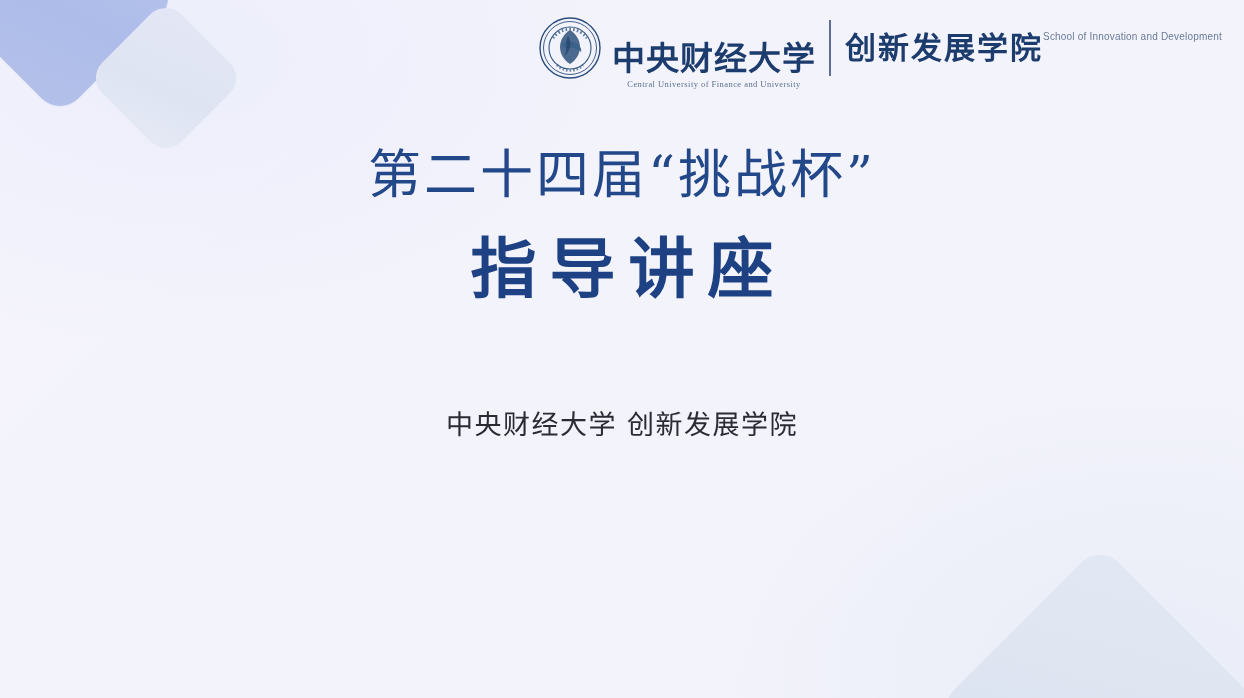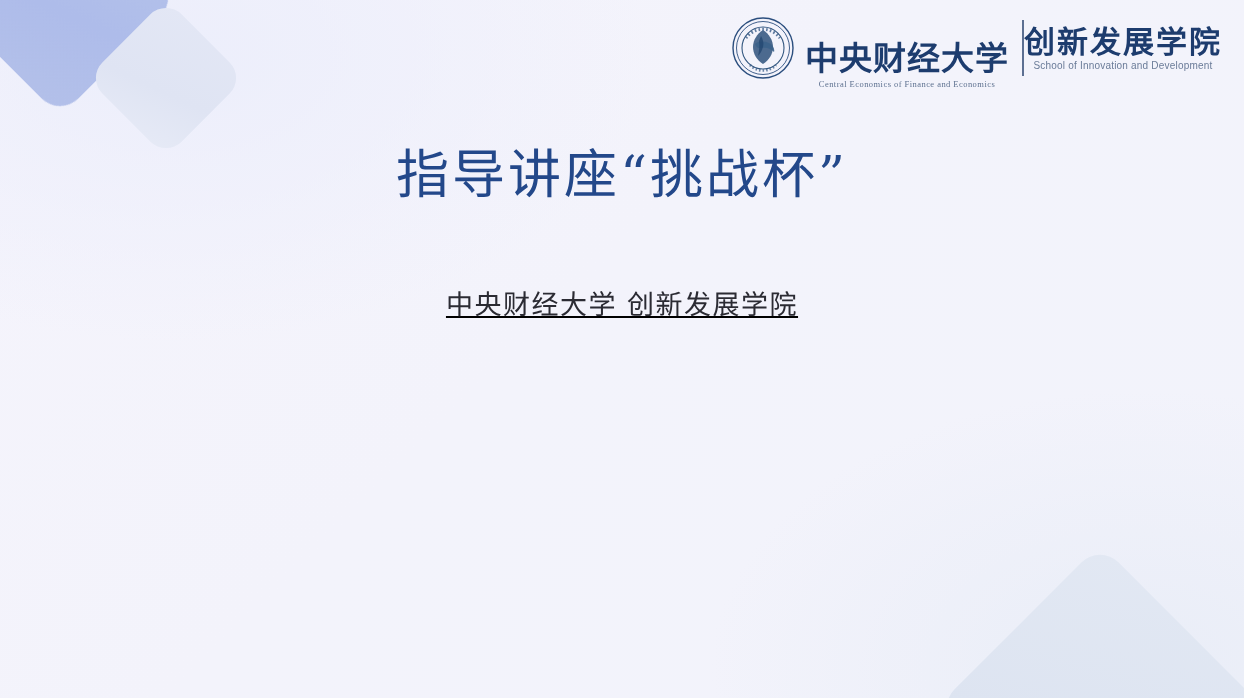--- a/index.html
+++ b/index.html
@@ -101,22 +101,22 @@
     text-align: center;
   }
   .logo-divider {
     width: 2px;
     height: 56px;
     background: #5c6f92;
     flex: 0 0 auto;
   }
   .logo-school-block {
     display: flex;
-    flex-direction: column;
     justify-content: center;
+    padding-left: 14px;
   }
   .logo-school-cn {
     font-family: "DejaVu Serif", "Liberation Serif", serif;
     font-size: 31px;
     font-weight: 700;
     letter-spacing: 2px;
     color: #1d3c6e;
     line-height: 1.1;
     white-space: nowrap;
   }
@@ -163,23 +163,22 @@
     font-size: 66px;
     font-weight: 700;
     letter-spacing: 13px;
     line-height: 1.3;
     margin-top: 16px;
     text-indent: 13px;
     white-space: nowrap;
   }
 
   .footer-group {
-    margin-top: 72px;
-    text-align: center;
-    text-decoration: underline;
+    margin-top: 90px;
+    text-align: center;
   }
   .org-line {
     font-family: "DejaVu Serif", "Liberation Serif", serif;
     color: #2b2b33;
     font-size: 27px;
     letter-spacing: 1.5px;
     white-space: nowrap;
   }
   .date-line {
     font-family: "Liberation Serif", "DejaVu Serif", serif;
@@ -209,35 +208,36 @@
         <path d="M32 14 C26 18 22 24 22 31 C22 38 26 44 32 48 C38 44 42 38 42 31 C42 24 38 18 32 14 Z" fill="#34577f" opacity="0.88"></path>
         <path d="M24 28 C28 25 33 25 38 27 C42 29 44 33 43 36 C40 33 36 31 31 32 C27 33 25 31 24 28 Z" fill="#3b6289" opacity="0.9"></path>
         <path d="M30 20 C32 23 33 27 32 31 C31 35 29 38 27 40 C28 35 29 30 28 25 Z" fill="#22456f" opacity="0.75"></path>
         <path d="M15 22 A21 21 0 0 1 49 22" fill="none" stroke="#3a5d88" stroke-width="3" stroke-dasharray="1.6 2.2" opacity="0.8"></path>
         <path d="M19 49 A18 18 0 0 0 45 49" fill="none" stroke="#3a5d88" stroke-width="2.6" stroke-dasharray="1.5 2" opacity="0.75"></path>
       </svg>
     </span>
 
     <div class="logo-cn-block">
       <div class="logo-cn-name">中央财经大学</div>
-      <div class="logo-en-name">Central Economics of Finance and Economics</div>
+      <div class="logo-en-name">Central University of Finance and University</div>
     </div>
 
     <div class="logo-divider"></div>
 
     <div class="logo-school-block">
       <div class="logo-school-cn">创新发展学院</div>
       <div class="logo-school-en">School of Innovation and Development</div>
     </div>
   </div>
 
   <div class="content">
 
     <div class="title-group">
-      <div class="title-line">指导讲座“挑战杯”</div>
+      <div class="title-line">第二十四届“挑战杯”</div>
+      <div class="title-emph">指导讲座</div>
     </div>
 
     <div class="footer-group">
       <div class="org-line">中央财经大学 创新发展学院</div>
     </div>
 
   </div>
 </div>
 
 </body></html>

